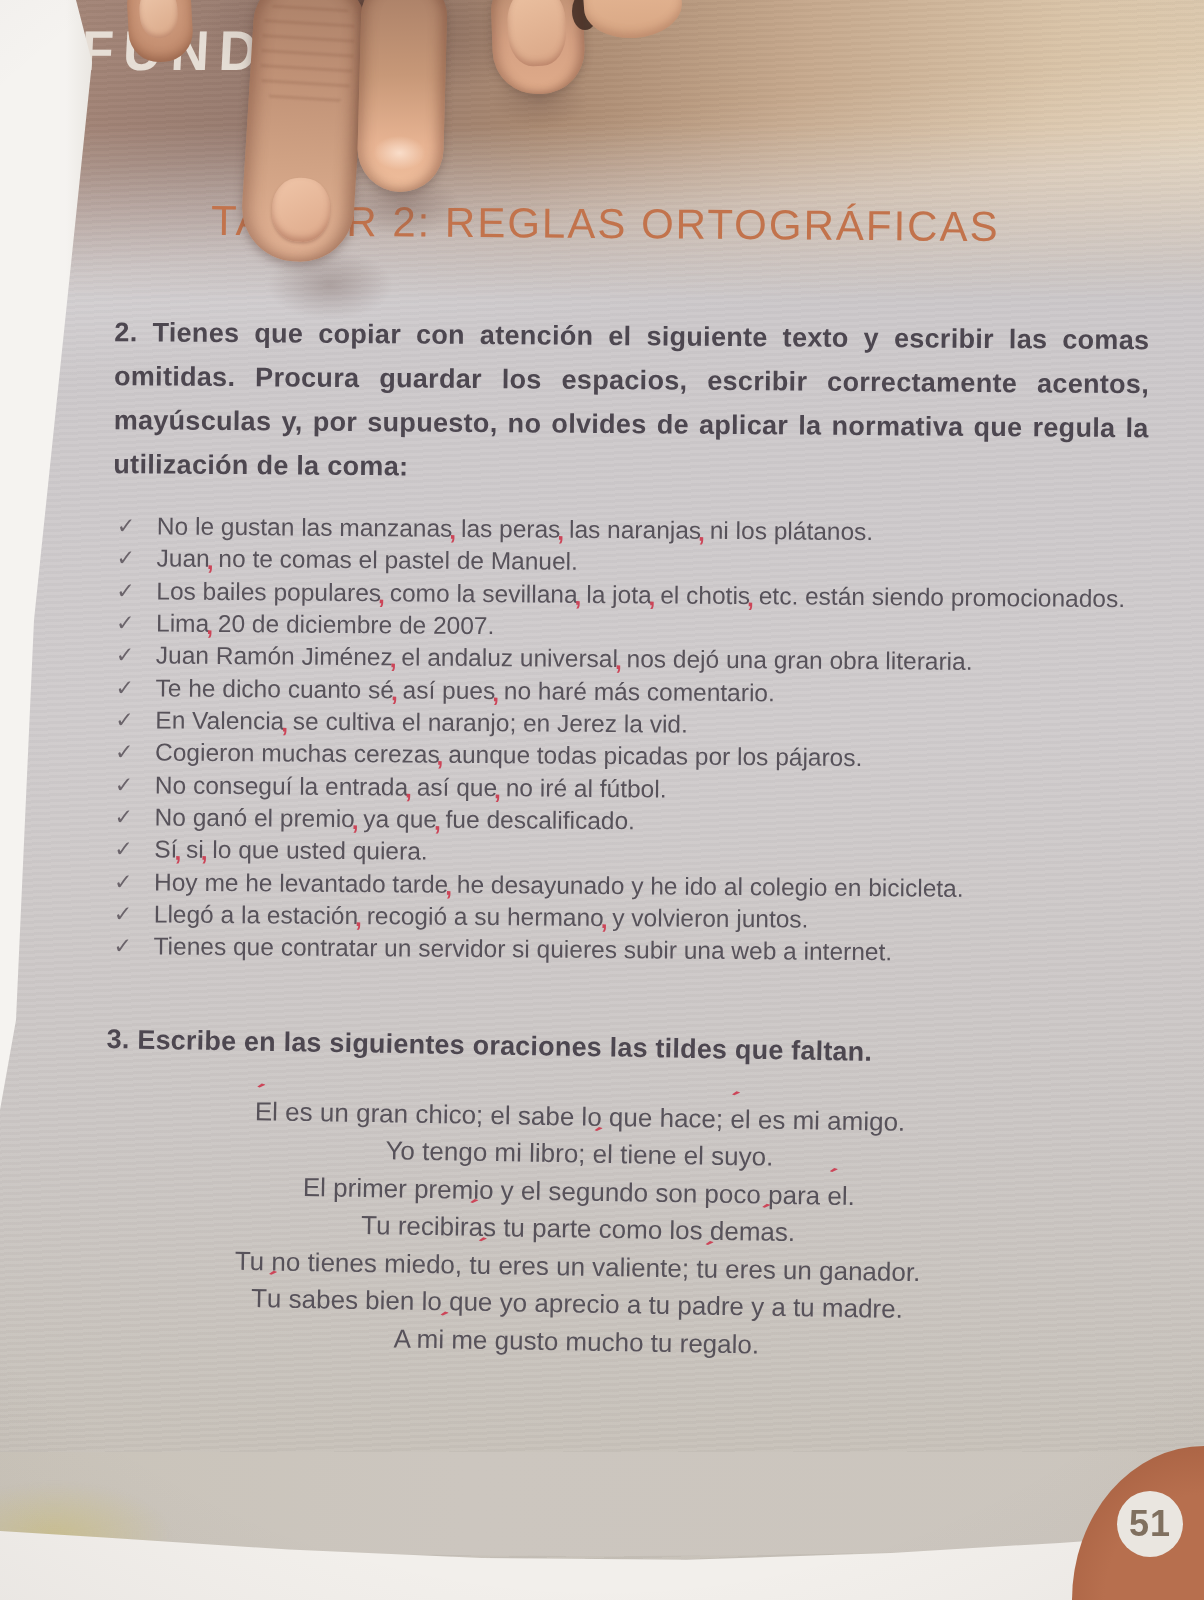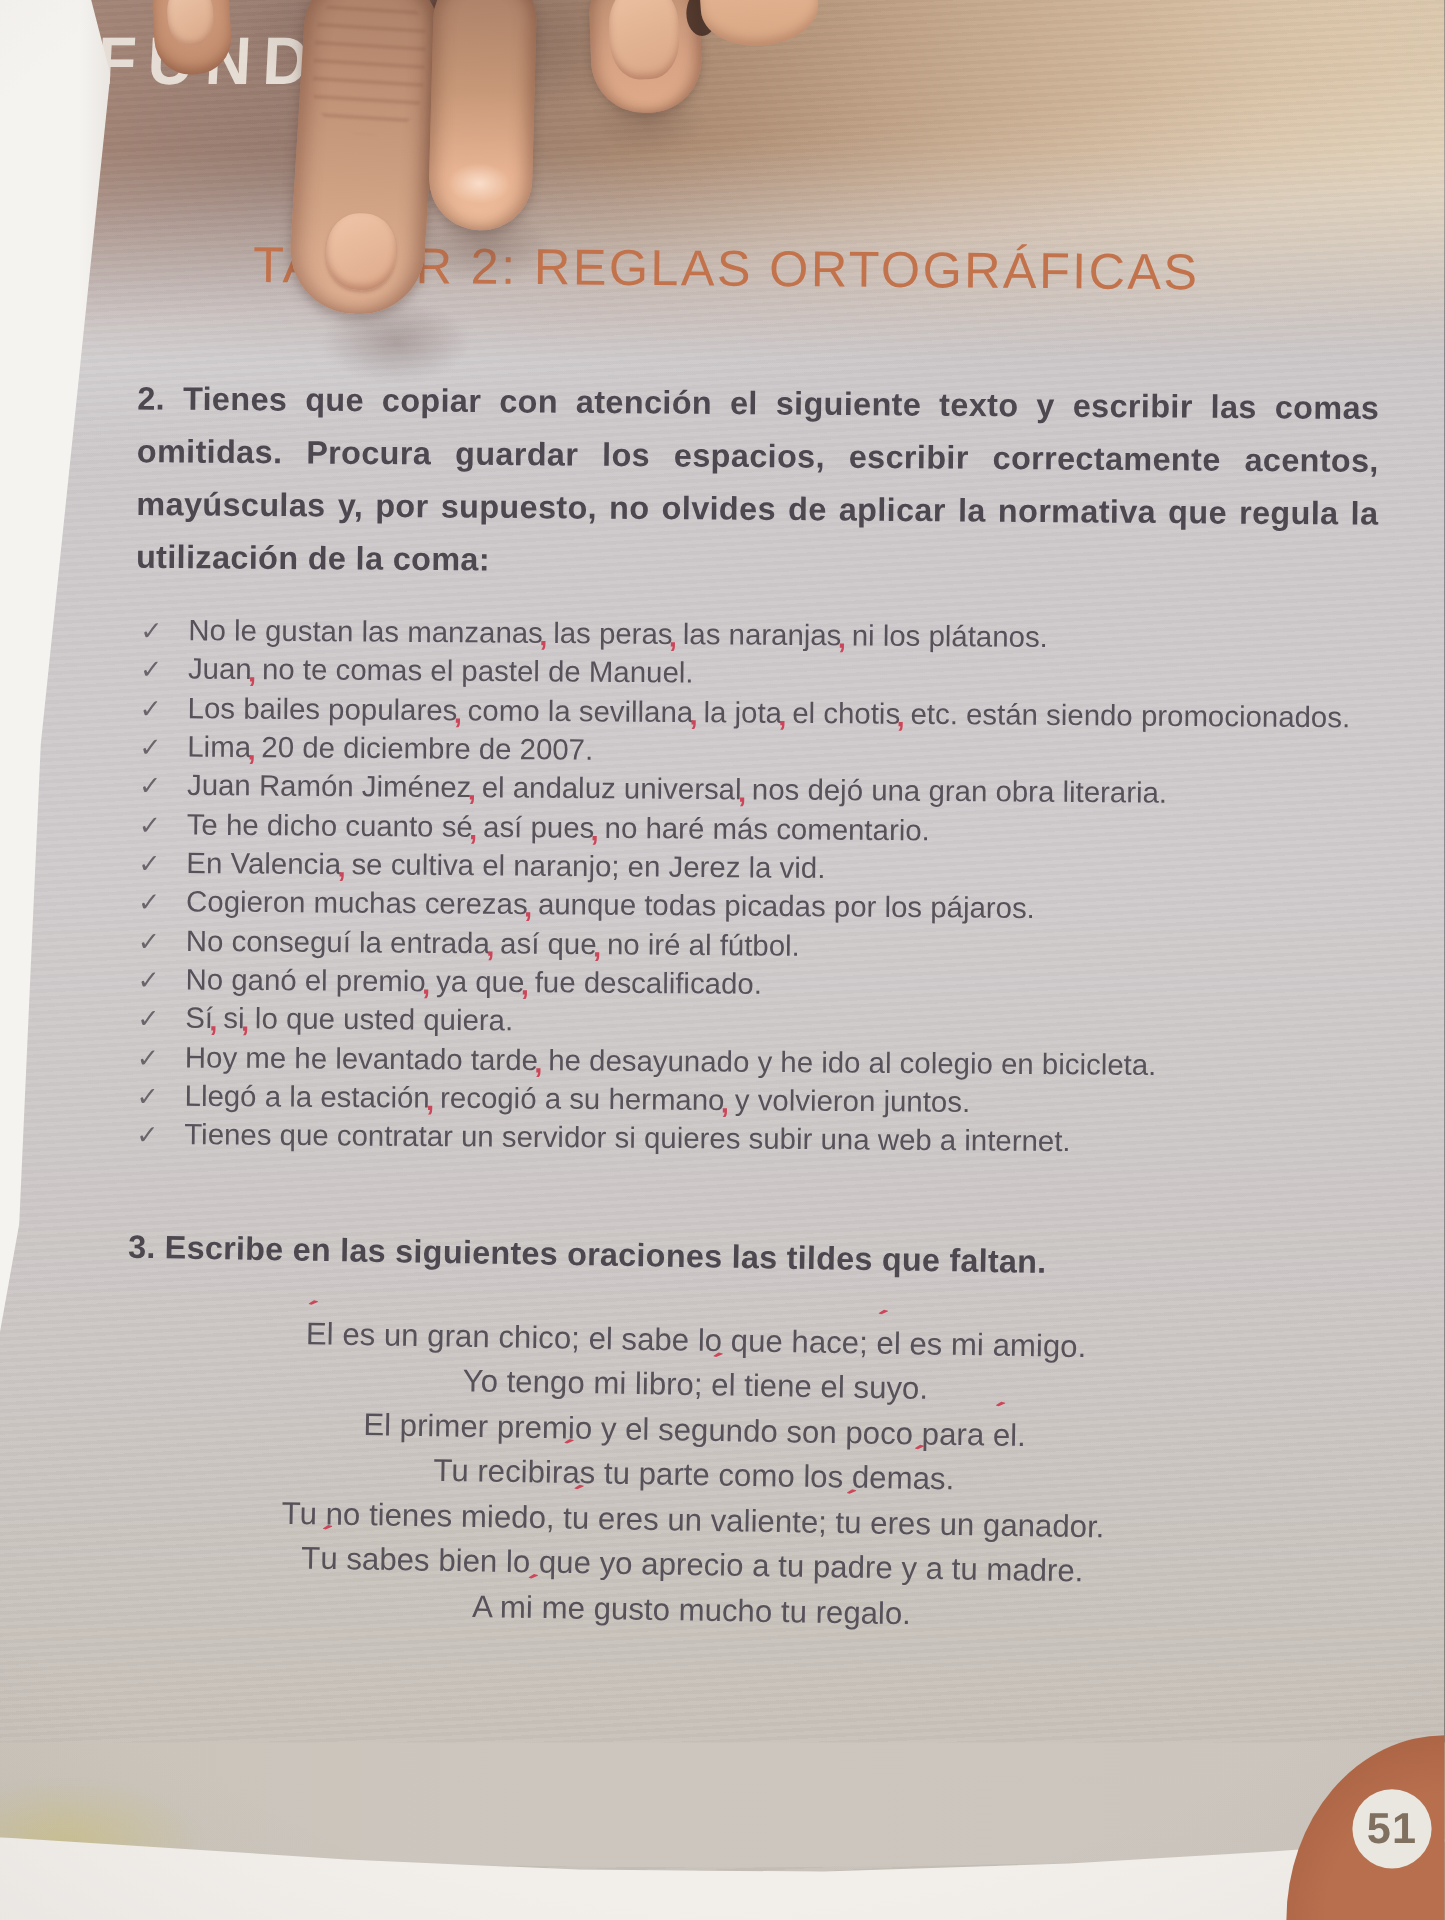--- a/index.html
+++ b/index.html
@@ -50,21 +50,21 @@
   .sentences{left:48px;top:1094px;width:1072px;text-align:center;transform:rotate(.5deg);transform-origin:left top;}
   .sentence{font-size:26px;line-height:1.44;color:var(--list_text,#57525a);}
   .seg{position:relative;}
   .seg.red{color:var(--red_pen,#cc4558);font-weight:700;letter-spacing:-1px;margin:0 -1px 0 -3px;top:2px;}
   .accmark{position:absolute;left:-1px;top:-.58em;font-style:normal;font-weight:700;
     color:var(--red_pen,#cc4558);font-size:1.05em;transform:rotate(14deg);line-height:1;}
 
   
   .badge{right:0;bottom:0;width:132px;height:154px;border-top-left-radius:100% 100%;
     background:radial-gradient(160px 170px at 100% 100%,var(--badge_orange,#b76f4e) 62%,#a96243 100%);}
-  .badge-circle{position:absolute;left:55px;top:45px;width:66px;height:66px;border-radius:50%;
+  .badge-circle{position:absolute;left:45px;top:45px;width:66px;height:66px;border-radius:50%;
     background:#eae6e0;display:flex;align-items:center;justify-content:center;}
   .badge-number{font-size:36px;font-weight:700;color:var(--badge_number,#80705f);letter-spacing:1px;}
 
   
   .hand{left:0;top:0;width:100%;height:100%;pointer-events:none;}
   .hand-shadow{position:absolute;left:0;top:0;width:100%;height:400px;background:
     radial-gradient(90px 50px at 330px 285px,rgba(95,70,65,.30),transparent 70%),
     radial-gradient(80px 45px at 405px 205px,rgba(95,70,65,.28),transparent 70%),
     radial-gradient(70px 40px at 540px 100px,rgba(95,70,65,.22),transparent 70%),
     radial-gradient(240px 90px at 380px 30px,rgba(70,45,40,.25),transparent 75%);}

